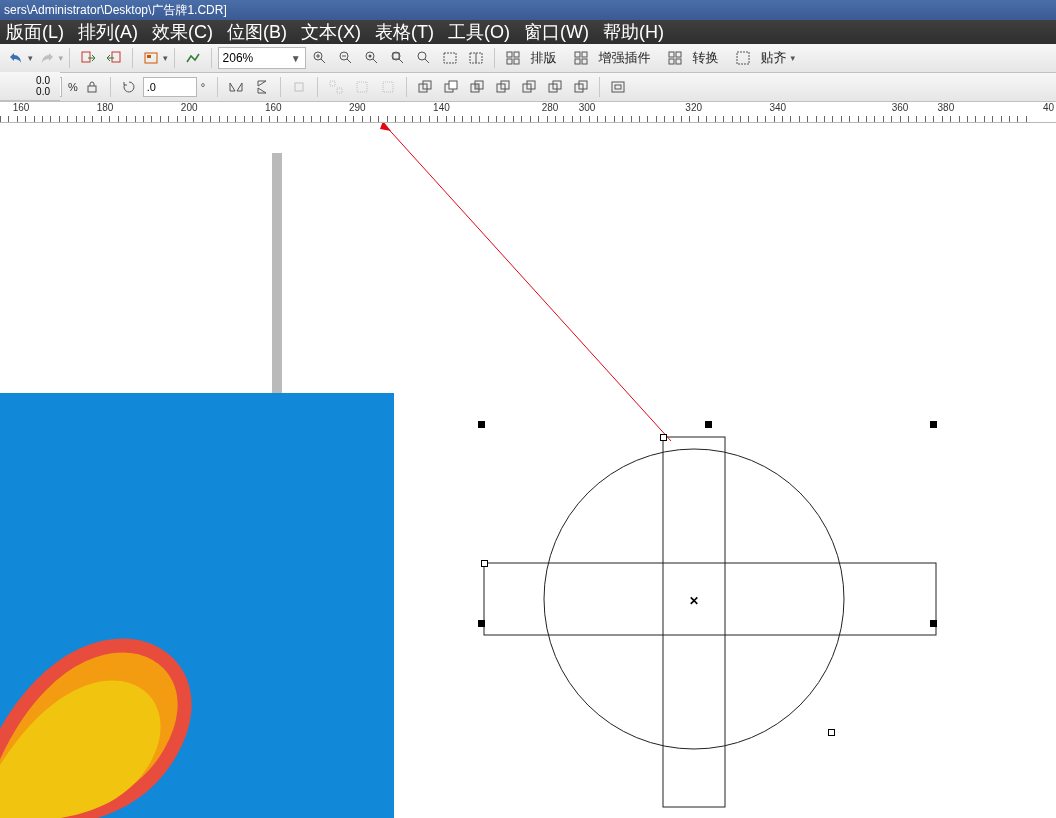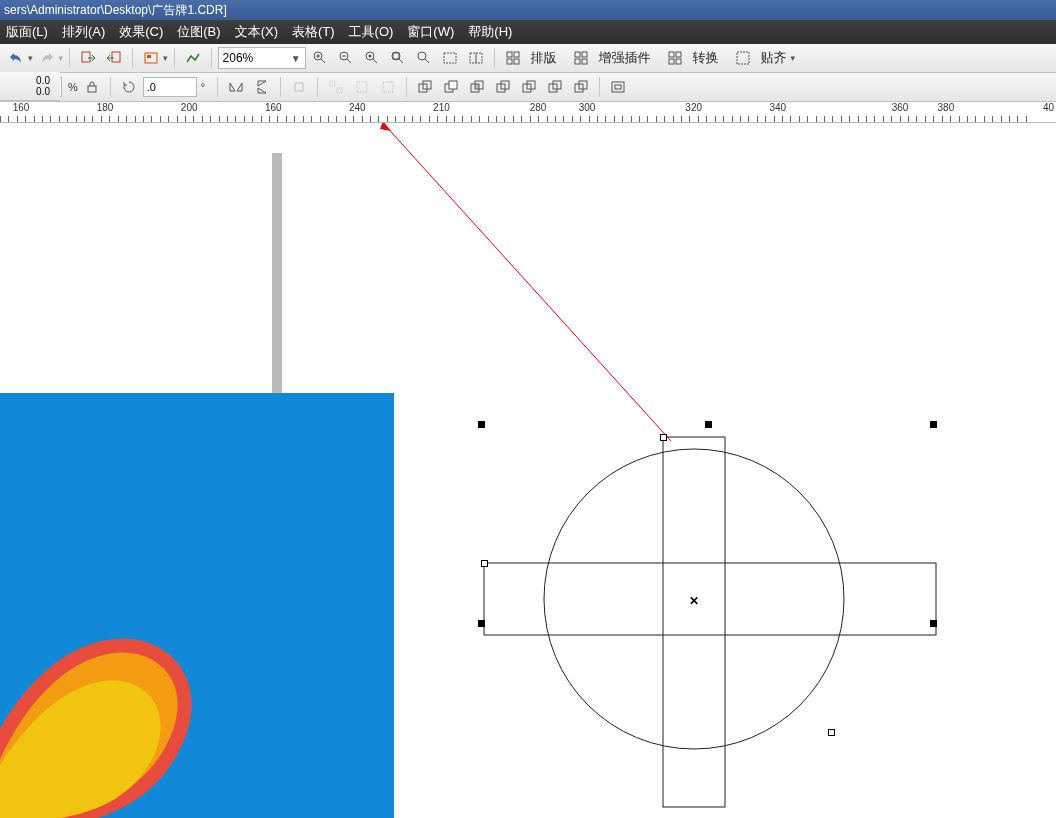--- a/index.html
+++ b/index.html
@@ -1,18 +1,18 @@
 <!DOCTYPE html>
 <html><head>
 <meta charset="utf-8">
 <style>
   html,body{margin:0;padding:0;font-family:"Microsoft YaHei","Segoe UI",Arial,sans-serif;font-size:12px;background:#fff;color:#000;}
   .titlebar{height:20px;background:linear-gradient(#4a6ea9,#3a5a93);color:#fff;line-height:20px;padding-left:4px;font-size:12px;overflow:hidden;white-space:nowrap;}
   .menubar{height:24px;background:linear-gradient(#3f3f3f,#2e2e2e);display:flex;align-items:center;padding:0 6px;gap:14px;}
-  .menubar .mi{color:#fff;font-size:13px;cursor:default;}
+  .menubar .mi{color:#fff;font-size:18px;cursor:default;}
   .toolbar1{height:28px;background:linear-gradient(#f7f7f7,#e6e6e6);border-bottom:1px solid #c0c0c0;display:flex;align-items:center;padding:0 4px;gap:2px;}
   .toolbar2{height:28px;background:linear-gradient(#f7f7f7,#e6e6e6);border-bottom:1px solid #c0c0c0;display:flex;align-items:center;padding:0 4px;gap:2px;}
   .tbtn{width:22px;height:22px;display:flex;align-items:center;justify-content:center;border:1px solid transparent;border-radius:2px;cursor:pointer;color:#444;}
   .tbtn.disabled{opacity:.45;cursor:default;}
   .sep{width:1px;height:20px;background:#c9c9c9;margin:0 4px;}
   .combo{height:20px;border:1px solid #b8b8b8;background:#fff;display:flex;align-items:center;padding:0 4px;font-size:12px;min-width:60px;justify-content:space-between;}
   .combo .dd{font-size:10px;color:#555;margin-left:6px;}
   .txtlabel{margin-left:4px;font-size:13px;color:#222;}
   .smallbox{height:18px;border:1px solid #b8b8b8;background:#fff;width:50px;display:flex;align-items:center;justify-content:flex-end;padding:0 3px;font-size:11px;}
   .ruler-h{height:20px;background:#fff;border-bottom:1px solid #b8b8b8;position:relative;overflow:hidden;font-size:10px;}
@@ -428,23 +428,23 @@
     <div class="tick" style="left: 983.755px;"></div>
     <div class="tick" style="left: 992.163px;"></div>
     <div class="tick" style="left: 1000.57px;"></div>
     <div class="tick" style="left: 1008.98px;"></div>
     <div class="tick" style="left: 1017.39px;"></div>
     <div class="tick" style="left: 1025.8px;"></div>
     <div class="lbl" style="left: 21.0204px;">160</div>
     <div class="lbl" style="left: 105.102px;">180</div>
     <div class="lbl" style="left: 189.184px;">200</div>
     <div class="lbl" style="left: 273.265px;">160</div>
-    <div class="lbl" style="left: 357.347px;">240</div>
-    <div class="lbl" style="left: 441.429px;">210</div>
-    <div class="lbl" style="left: 538px;">280</div>
+    <div class="lbl" style="left: 357.347px;">290</div>
+    <div class="lbl" style="left: 441.429px;">140</div>
+    <div class="lbl" style="left: 550px;">280</div>
     <div class="lbl" style="left: 587px;">300</div>
     <div class="lbl" style="left: 693.673px;">320</div>
     <div class="lbl" style="left: 777.755px;">340</div>
     <div class="lbl" style="left: 900px;">360</div>
     <div class="lbl" style="left: 945.918px;">380</div>
   </div>
 
 <div class="canvas">
 
   <div class="shadow-rect"></div>

